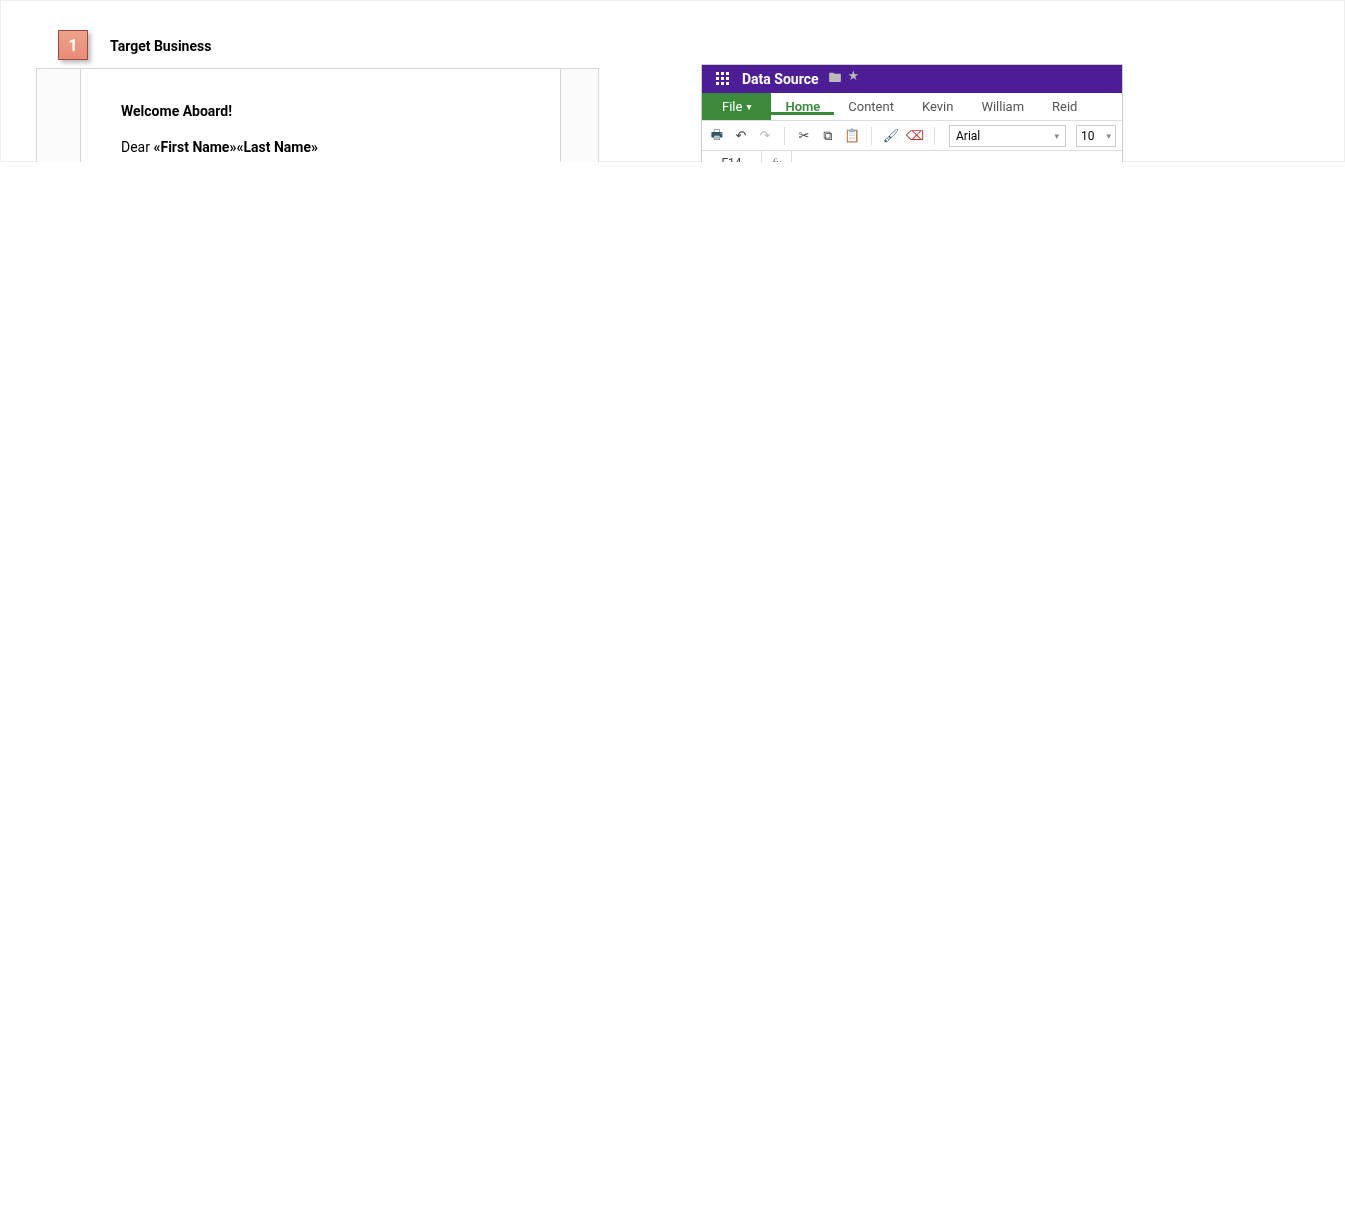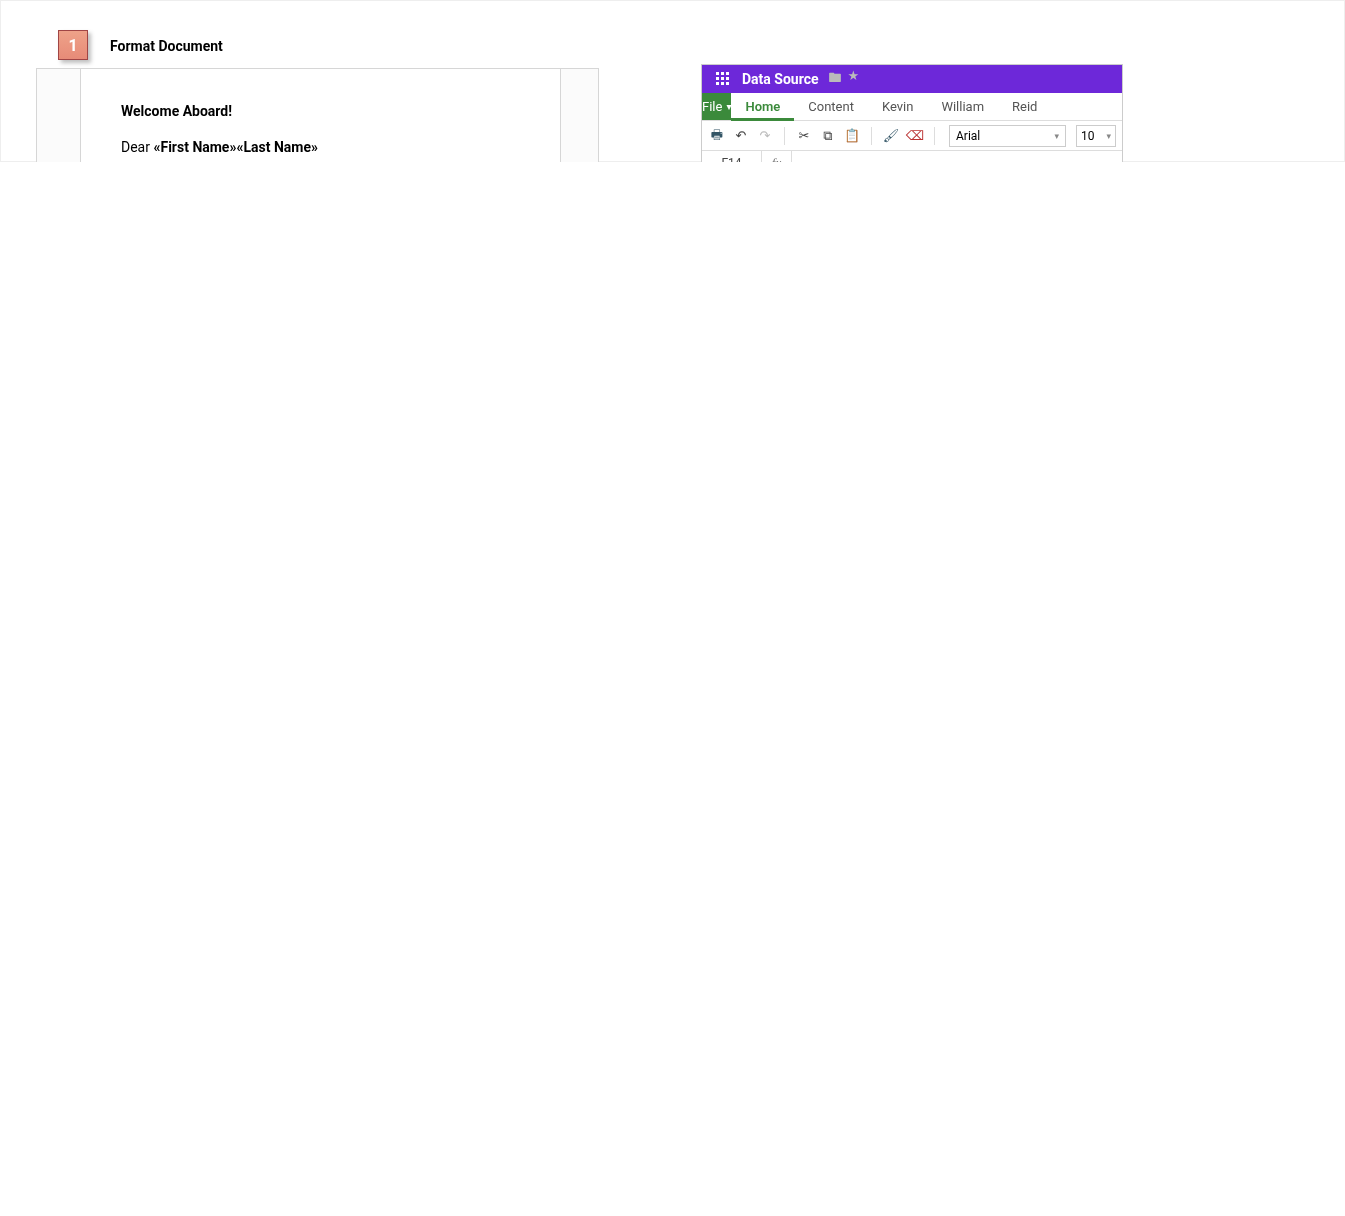--- a/index.html
+++ b/index.html
@@ -31,32 +31,32 @@
     font-size:10px;color:#999;
   }
   .small-ctrl.two{left:59px;}
 
   
   .ss{
     position:absolute;left:700px;top:63px;width:422px;border:1px solid #ccc;
     font-size:13px;background:#fff;
   }
   .ss-titlebar{
-    height:28px;background:#6d28d9;color:#fff;display:flex;align-items:center;
+    height:28px;background:#4c1d95;color:#fff;display:flex;align-items:center;
     padding-left:8px;font-size:14px;
   }
   .ss-apps{width:26px;height:26px;display:flex;align-items:center;justify-content:center;color:#fff;}
   .ss-title{font-weight:700;margin-left:6px;}
   .ss-titleicons{margin-left:10px;color:#bbb;display:flex;gap:6px;}
   .ss-titleicons span{font-size:13px;}
 
   .ss-menubar{height:28px;display:flex;border-bottom:1px solid #ddd;}
-  .ss-file{background:#3b8a3b;color:#fff;padding:0 0;display:flex;align-items:center;font-size:13px;}
+  .ss-file{background:#3b8a3b;color:#fff;padding:0 20px;display:flex;align-items:center;font-size:13px;}
   .ss-file .caret{margin-left:4px;font-size:10px;}
-  .ss-menuitems{display:flex;}
+  .ss-menuitems{display:flex;align-items:center;}
   .ss-menuitem{padding:0 14px;display:flex;align-items:center;color:#555;cursor:default;position:relative;}
   .ss-menuitem.active{color:#3b8a3b;font-weight:600;}
   .ss-menuitem.active::after{content:"";position:absolute;left:0;right:0;bottom:-1px;height:3px;background:#3b8a3b;}
 
   .ss-toolbar{height:30px;border-bottom:1px solid #ddd;display:flex;align-items:center;padding:0 6px;gap:6px;}
   .tb-icon{width:18px;height:18px;display:flex;align-items:center;justify-content:center;color:#444;}
   .tb-sep{width:1px;height:18px;background:#ddd;margin:0 4px;}
   .font-sel{border:1px solid #ccc;height:22px;flex:1;display:flex;align-items:center;padding:0 6px;font-size:12px;min-width:0;justify-content:space-between;margin-left:4px;gap:8px;}
   .size-sel{border:1px solid #ccc;height:22px;width:40px;display:flex;align-items:center;padding:0 4px;font-size:12px;justify-content:space-between;margin-left:4px;}
   .caret-sm{font-size:9px;color:#888;}
@@ -99,21 +99,21 @@
   .mc3{left:54px;top:350px;height:272px;box-shadow:1px 2px 5px rgba(0,0,0,.1);}
 </style>
 </head>
 <body>
 
 <div class="page">
 
   <div class="badge-num" style="left:57px;top:29px;">
       <span>1</span>
     </div>
-  <div class="section1-label">Format Document</div>
+  <div class="section1-label">Target Business</div>
 
   <div class="target-outer">
     <div class="target-inner">
       <p class="merge-field">Welcome Aboard!</p>
       <p>
         <span>Dear </span><span class="merge-field">«First Name»</span><span class="merge-field">«Last Name»</span>
       </p>
       <p>
         <span>It is my pleasure to welcome you as the </span><span class="merge-field">«Role»</span><span> at Zylker travels. I enjoyed talking with you last week, and I am looking forward to seeing you on </span><span class="merge-field">«Joining Date».</span>
       </p>

